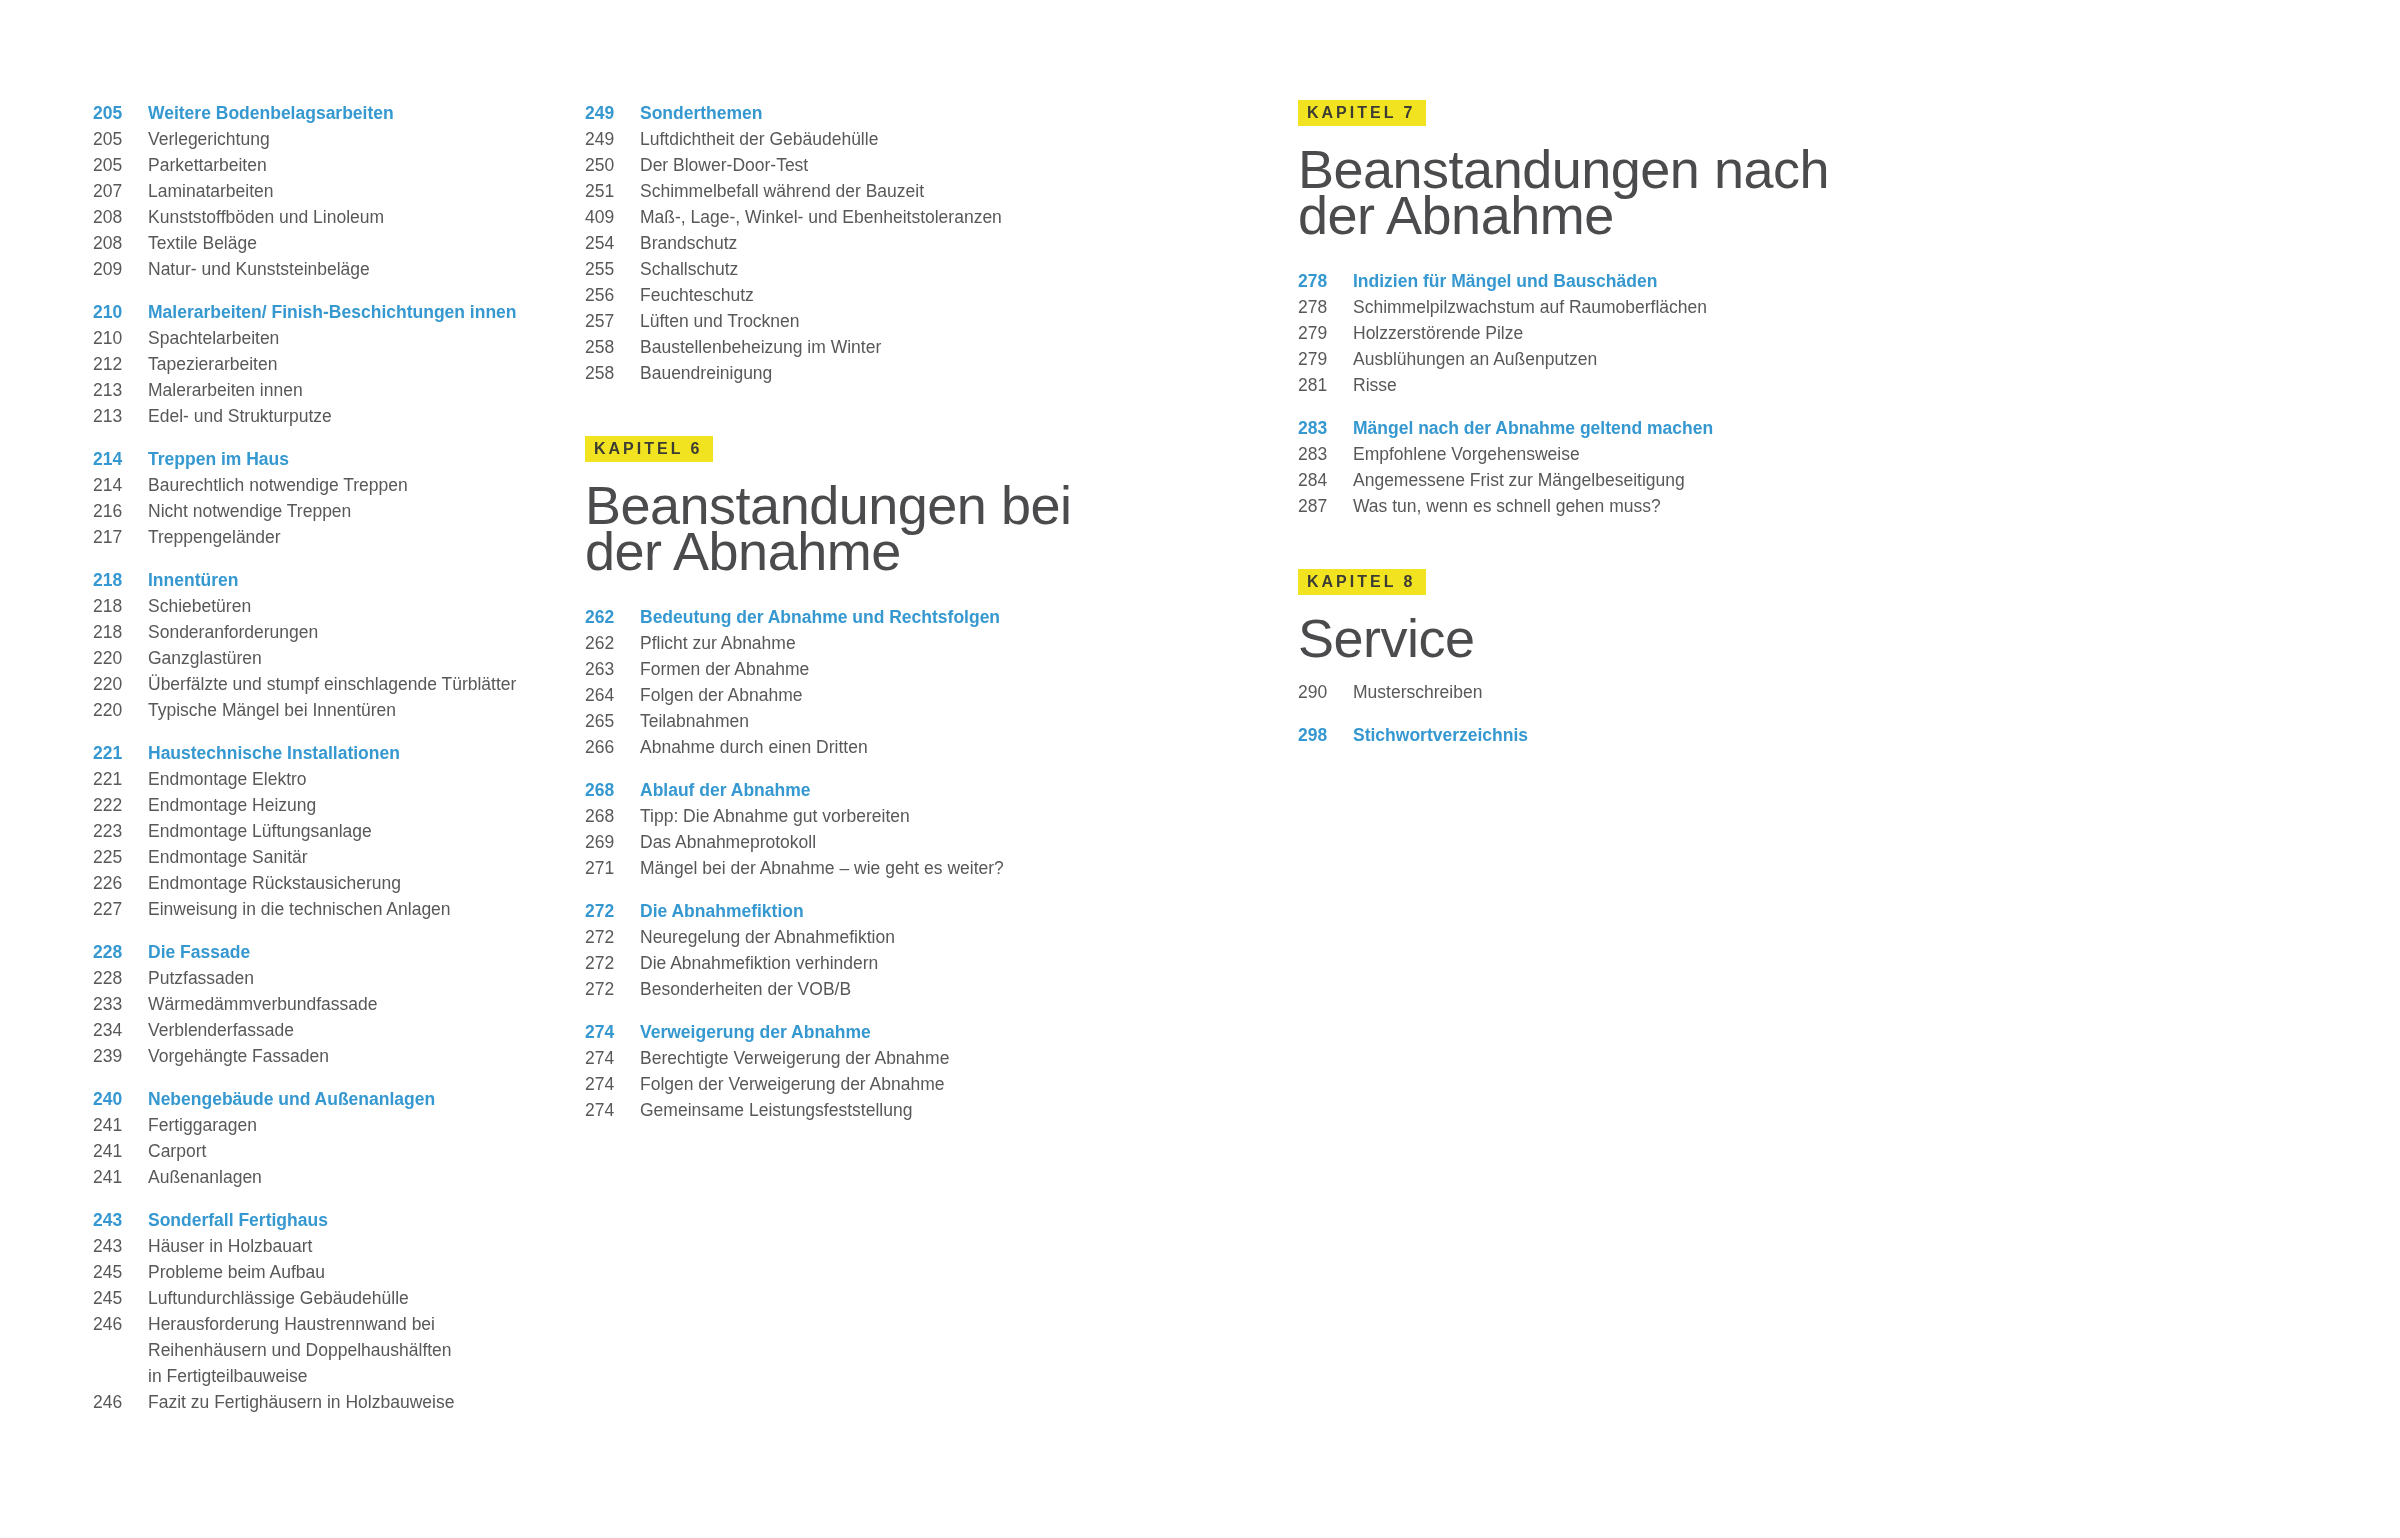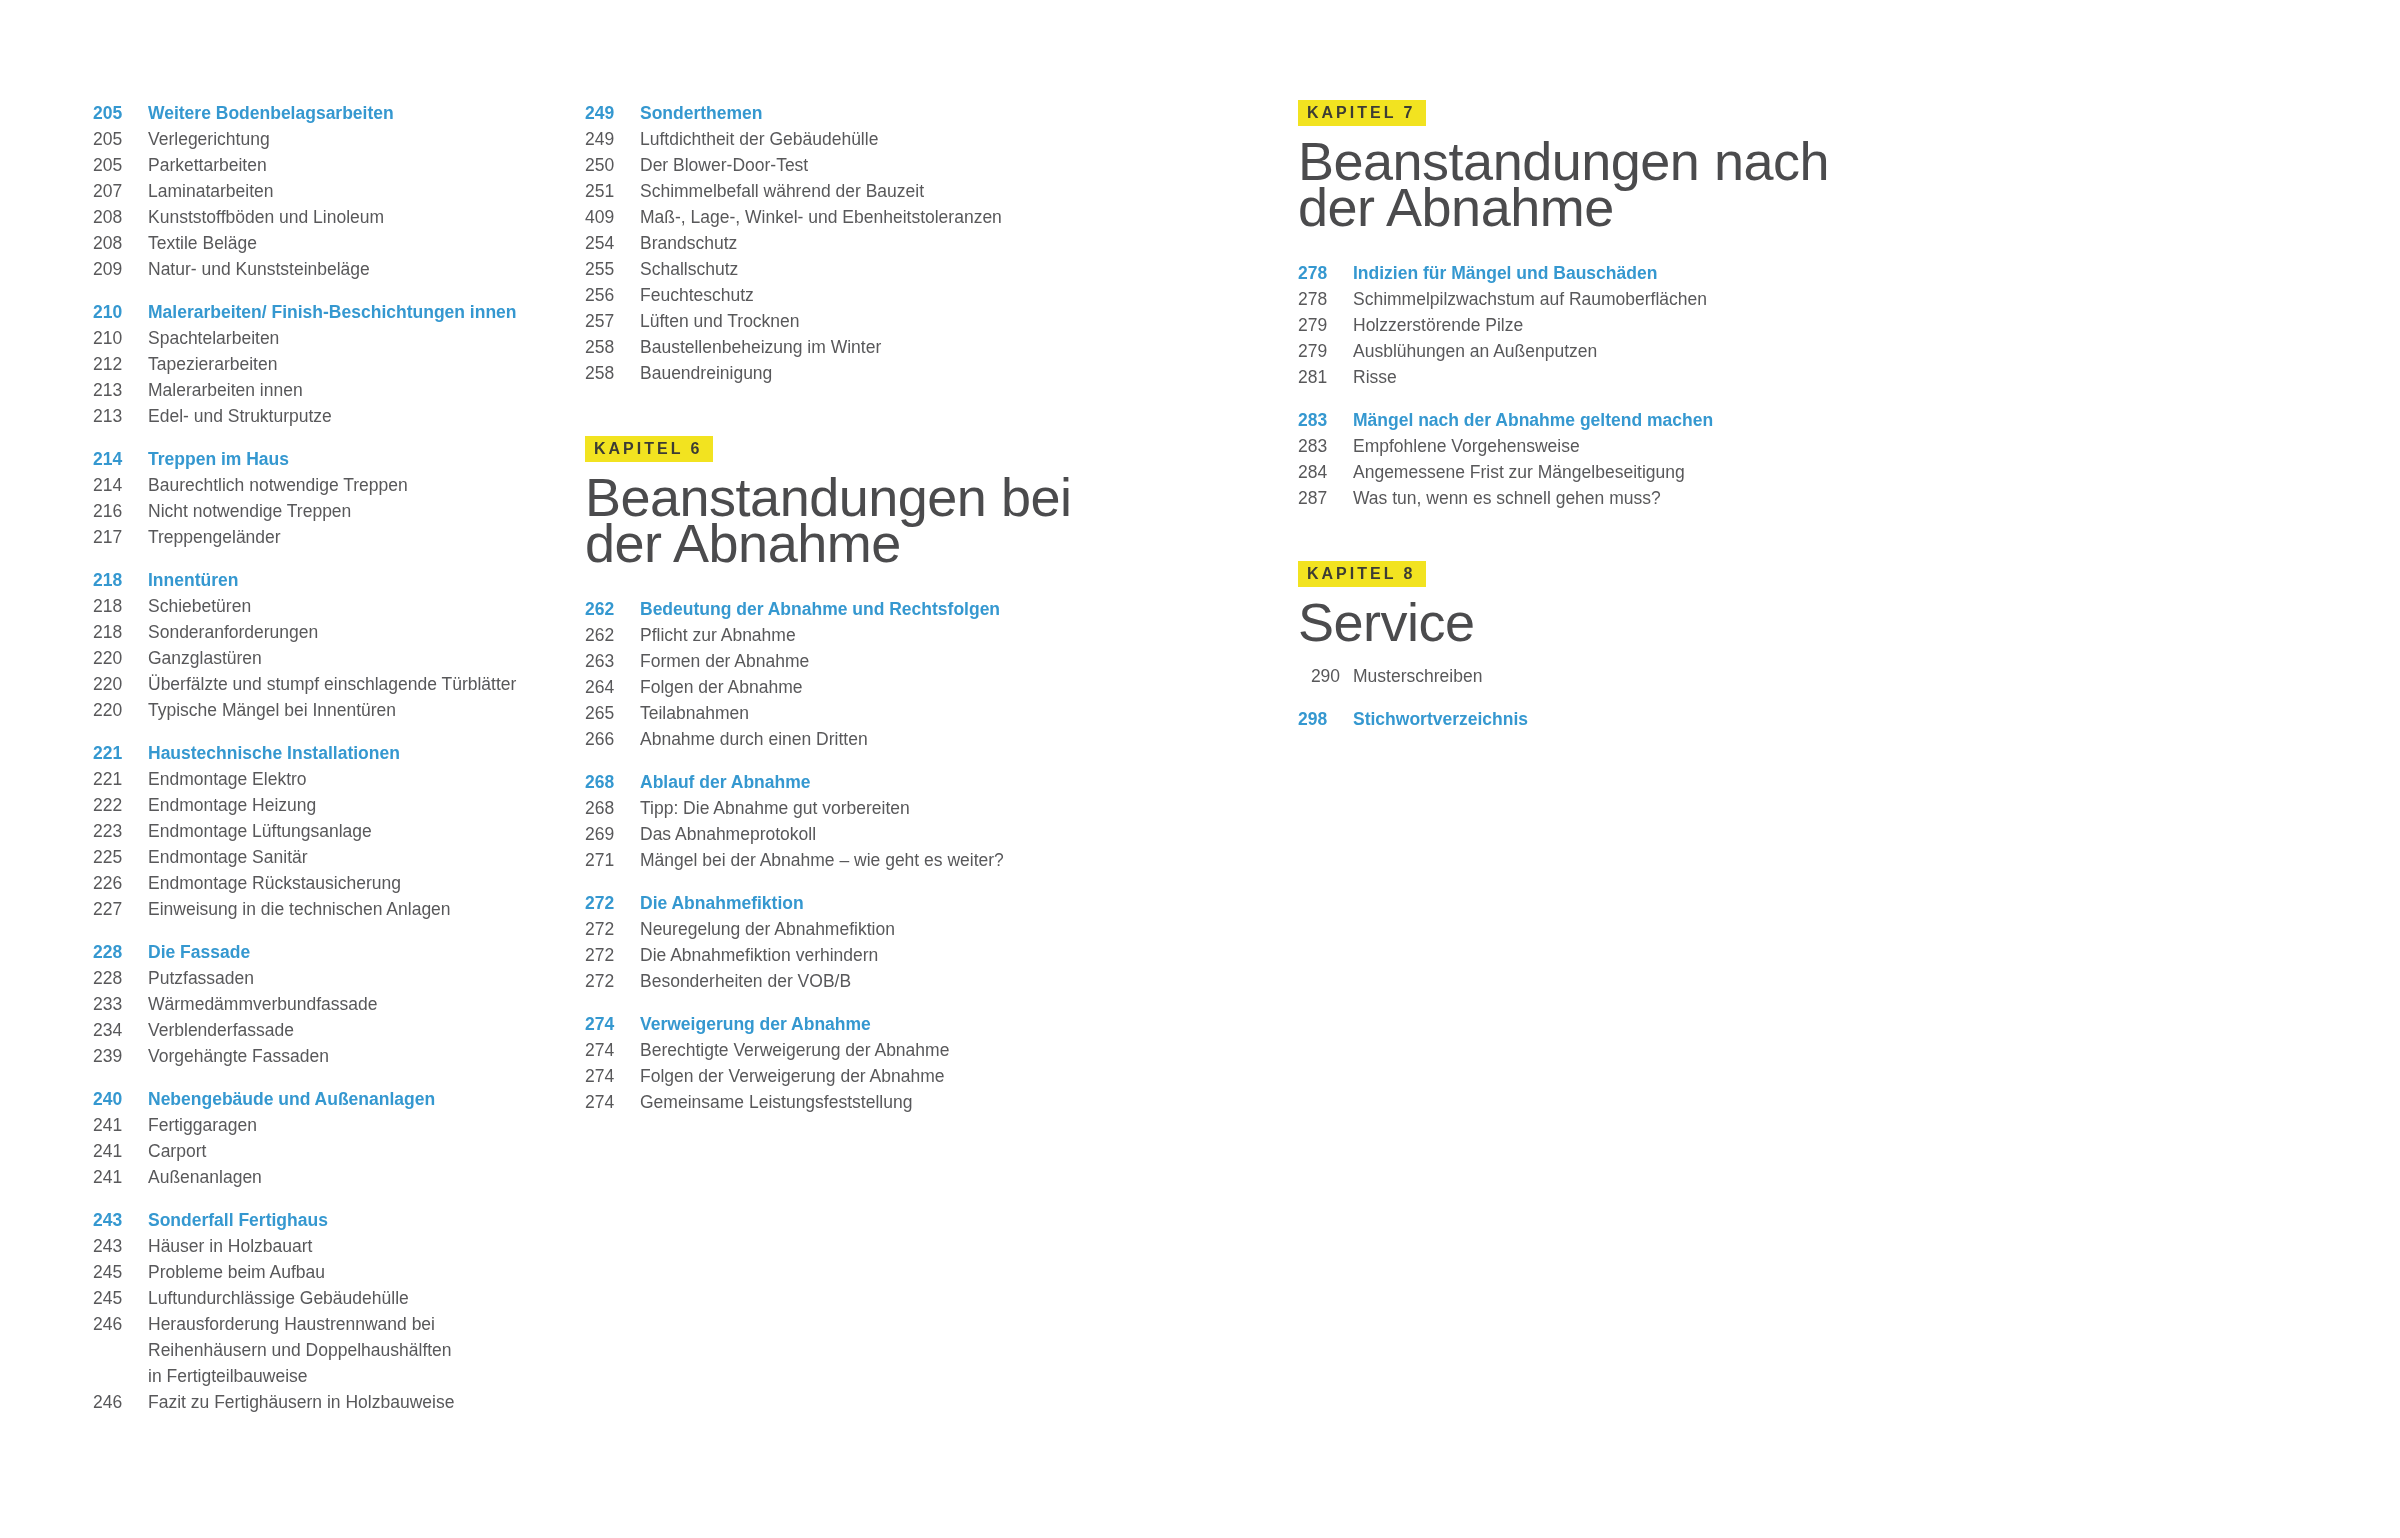--- a/index.html
+++ b/index.html
@@ -27,32 +27,32 @@
   .chapter:not(:first-child){margin-top:50px;}
   .chip{
     display:inline-block;
     background:var(--yellow);
     color:var(--chip-text);
     font-weight:bold;
     font-size:16px;
     line-height:24px;
     padding:1px 10px 1px 9px;
     letter-spacing:3px;
-    margin-bottom:12px;
+    margin-bottom:20px;
   }
   .title{
     font-size:54px;
     line-height:46px;
     font-weight:normal;
     color:var(--title-text);
     letter-spacing:-0.5px;
     margin:0 0 30px 0;
     white-space:pre-line;
   }
-  .plain.tight{margin-top:-12px;text-align:center;}
+  .plain.tight{margin-top:-12px;}
 </style>
 </head>
 <body>
 
 <div>
   <div class="col" style="left:93px;width:500px">
       <div class="section">
         <div class="row head">
           <span class="num">205</span>
           <span class="txt">Weitere Bodenbelagsarbeiten</span>

